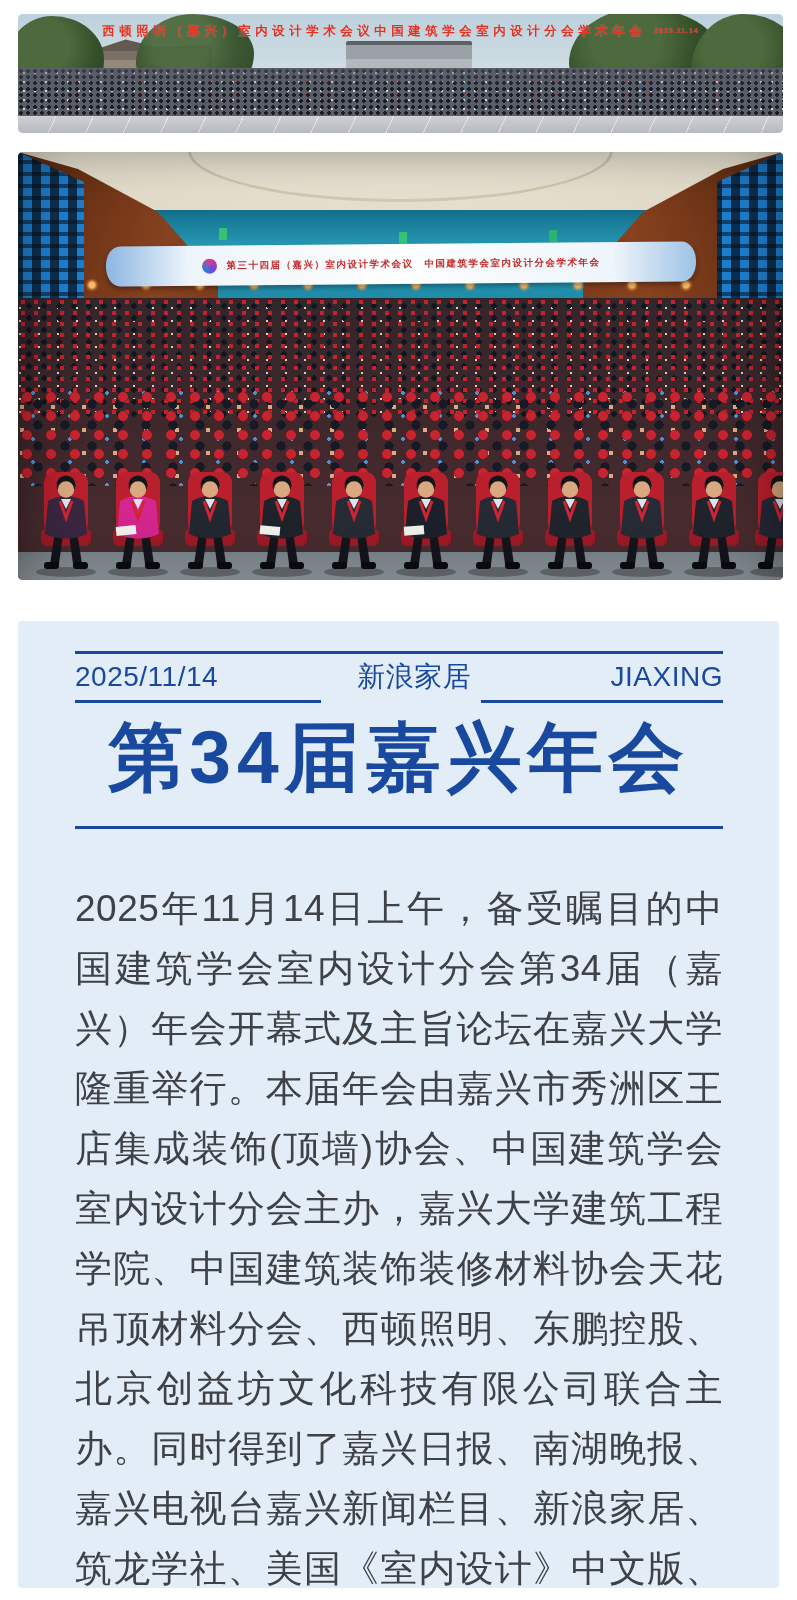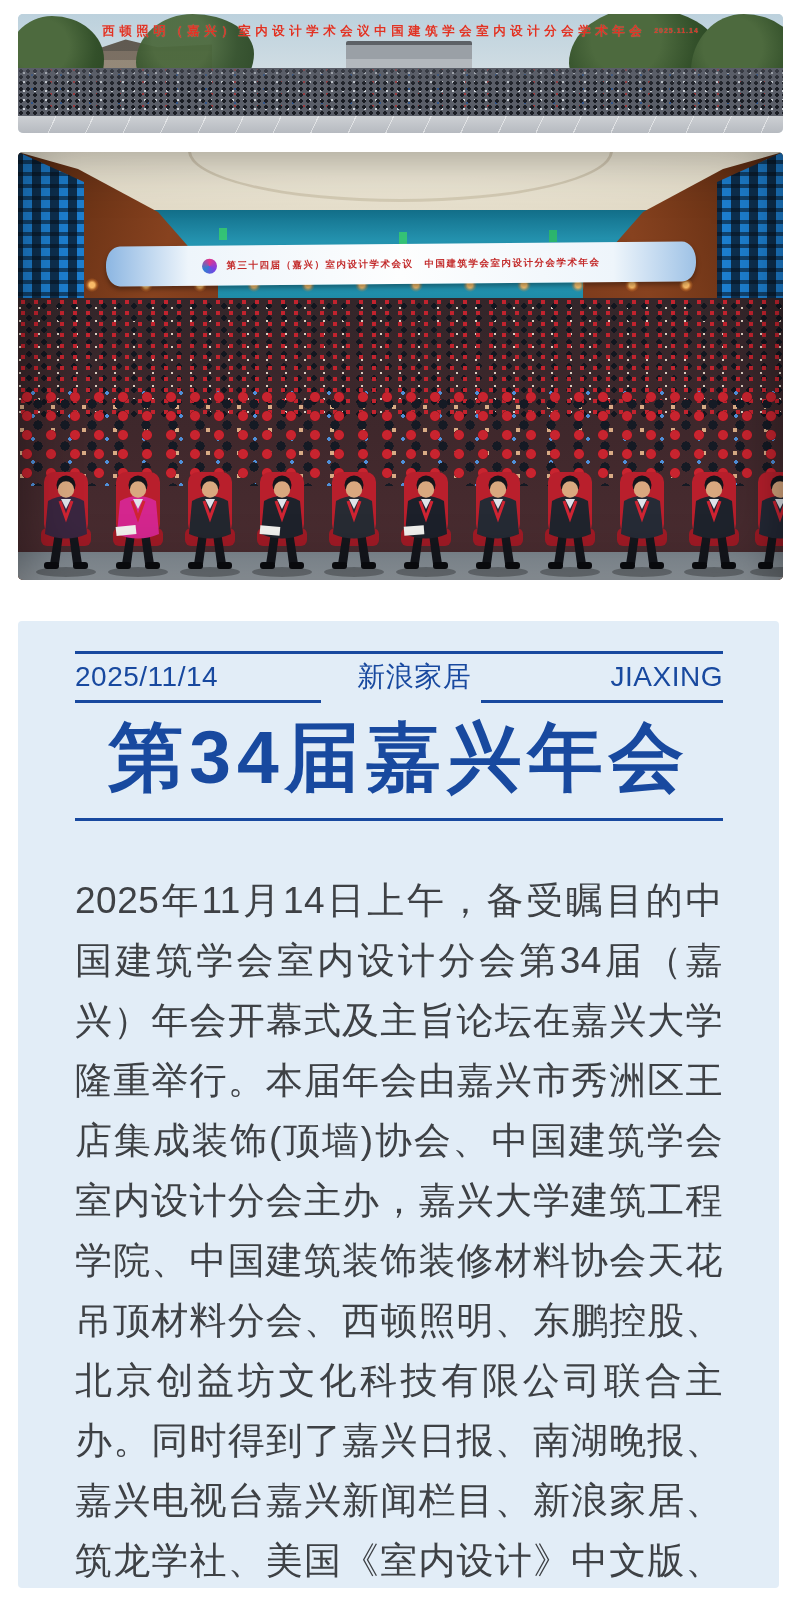--- a/index.html
+++ b/index.html
@@ -121,21 +121,21 @@
   .rule{height:3px;background:var(--accent_blue)}
   .card-head{display:flex;justify-content:space-between;align-items:center;
     height:46px;color:var(--accent_blue);font-size:28px;font-weight:500;letter-spacing:.5px}
   .rule-broken{position:relative;height:3px}
   .rule-broken .seg{position:absolute;top:0;height:3px;background:var(--accent_blue)}
   .rule-broken .seg.l{left:0;width:246px}
   .rule-broken .seg.r{right:0;width:242px}
   .card-title{
     color:var(--accent_blue);text-align:center;
     font-size:75px;font-weight:900;letter-spacing:6px;line-height:1.2;
-    margin:9px 0 16px}
+    margin:9px 0 24px}
   .card-body{
     margin-top:50px;color:var(--body_text);
     font-size:37px;line-height:60px;letter-spacing:.5px;
     text-align:justify;word-break:break-all}
 </style>
 </head>
 <body>
 
 <div class="group-photo">
   <div class="gp-sky"></div>

